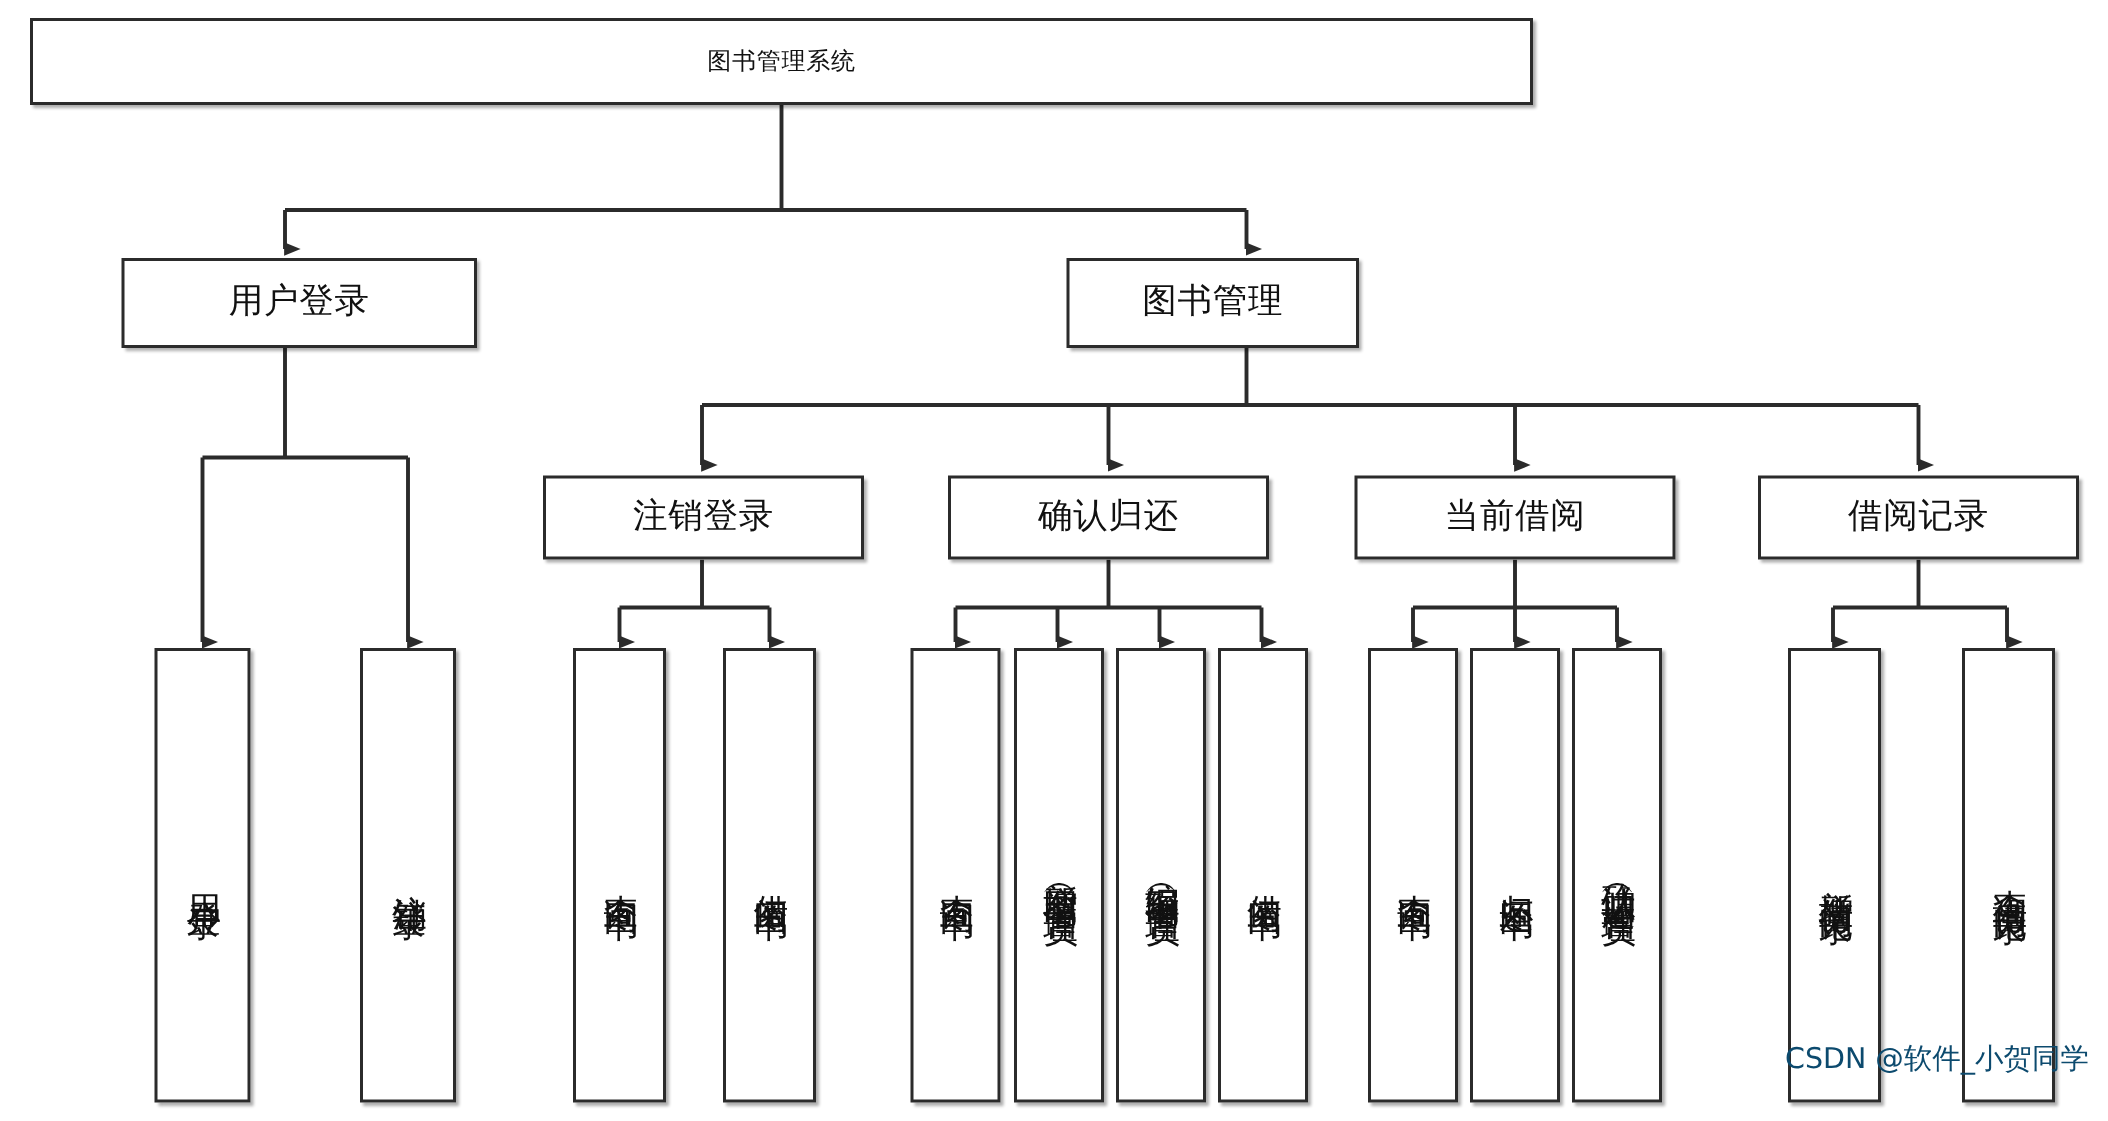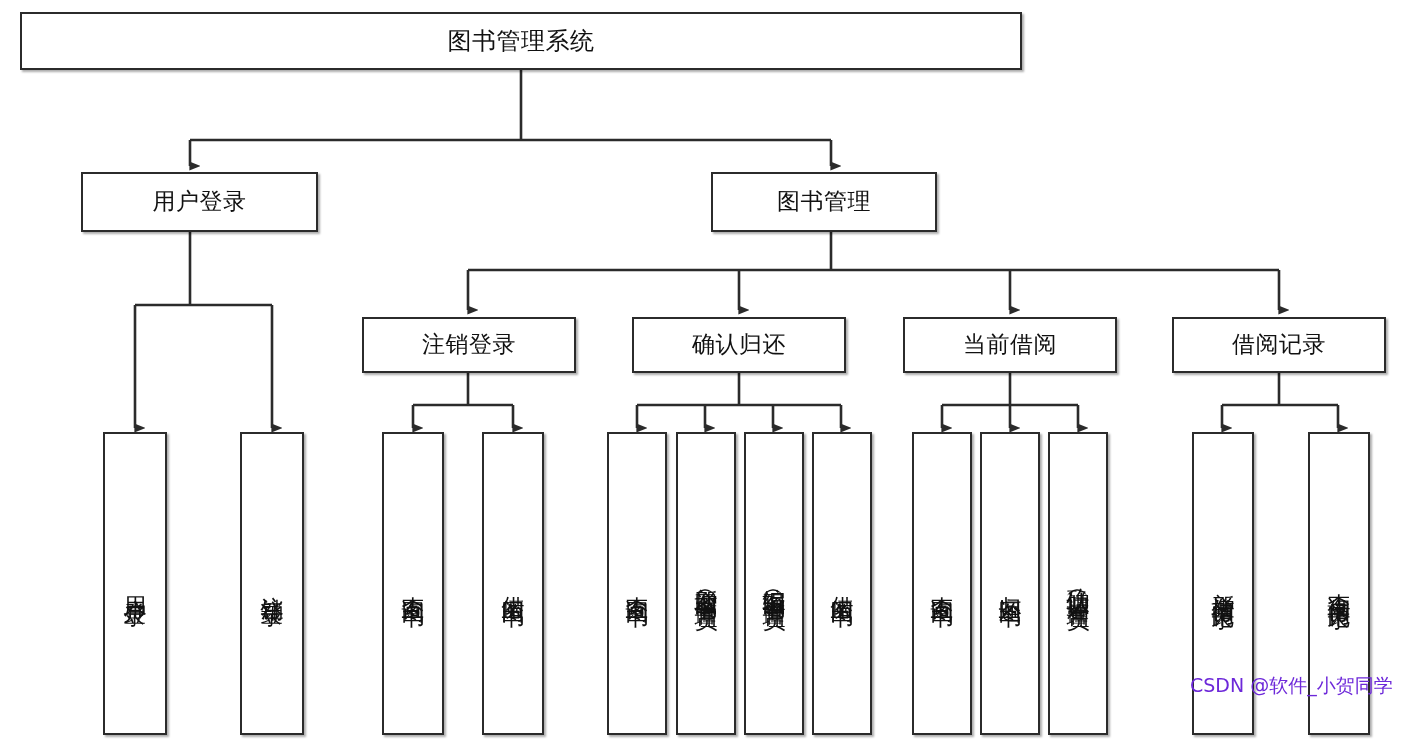--- a/index.html
+++ b/index.html
@@ -42,41 +42,41 @@
     text-align: center;
     line-height: 1.12;
     letter-spacing: 0.5px;
   }
   
   .node.h .label {
     font-size: 23px;
     writing-mode: horizontal-tb;
   }
   .node.h.root .label {
-    font-size: 24px;
+    font-size: 16px;
   }
   
   .node.v {
     align-items: center;
     justify-content: center;
   }
   .node.v .label {
     writing-mode: vertical-rl;
     text-orientation: upright;
     font-size: 23px;
     line-height: 1.0;
     letter-spacing: 3px;
     max-height: 268px;
   }
   .watermark {
     position: absolute;
     left: 1190px;
-    top: 673px;
+    top: 693px;
     font-size: 19px;
-    color: #6d28d9;
+    color: #0c4a6e;
     white-space: nowrap;
     z-index: 6;
     font-family: "DejaVu Sans", "Liberation Sans", sans-serif;
   }
 </style>
 </head>
 <body>
 
 <div id="canvas">
 
@@ -130,21 +130,21 @@
     </g>
   </svg>
 
   <div class="node h root" style="left:20px; top:12px; width:1002px; height:58px;">
     <span class="label">图书管理系统</span>
   </div>
 
   <div class="node h" style="left:81px; top:172px; width:237px; height:60px;">
     <span class="label">用户登录</span>
   </div>
-  <div class="node h" style="left:711px; top:172px; width:226px; height:60px;">
+  <div class="node h" style="left:711px; top:172px; width:195px; height:60px;">
     <span class="label">图书管理</span>
   </div>
 
   <div class="node h" style="left:362px; top:317px; width:214px; height:56px;">
     <span class="label">注销登录</span>
   </div>
   <div class="node h" style="left:632px; top:317px; width:214px; height:56px;">
     <span class="label">确认归还</span>
   </div>
   <div class="node h" style="left:1172px; top:317px; width:214px; height:56px;">

